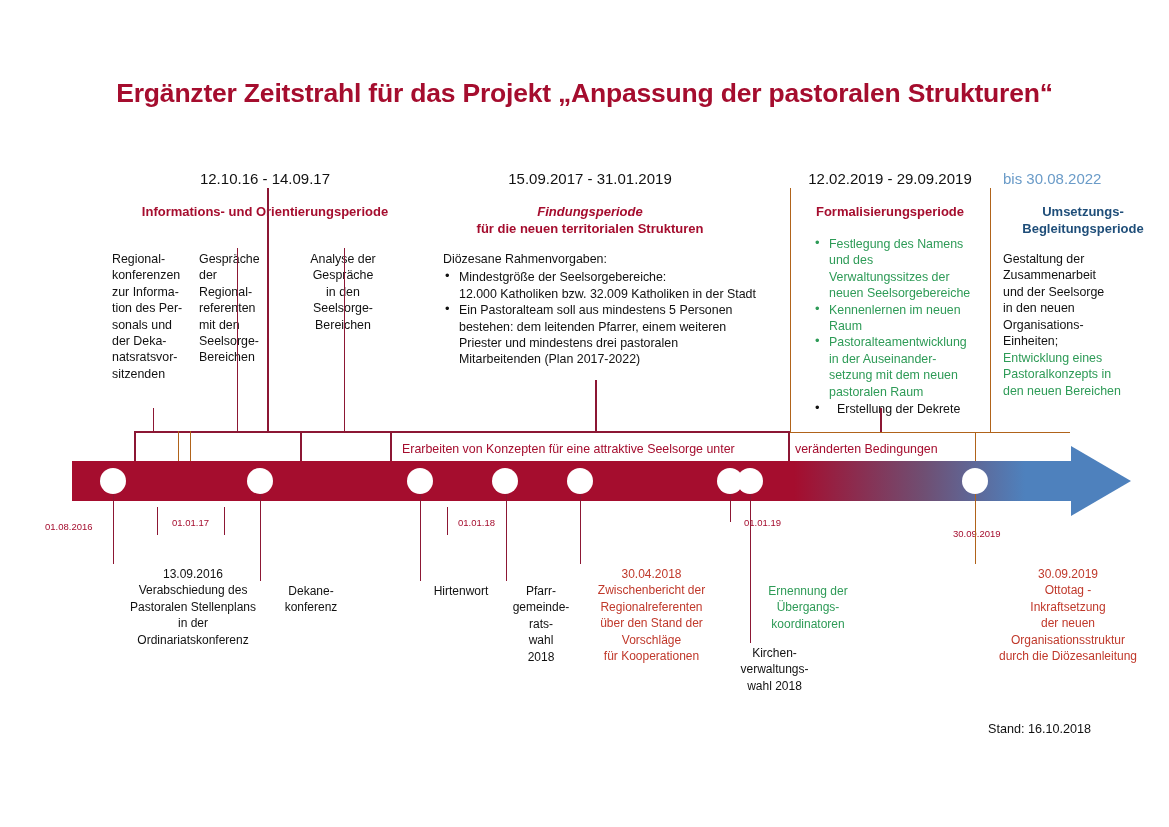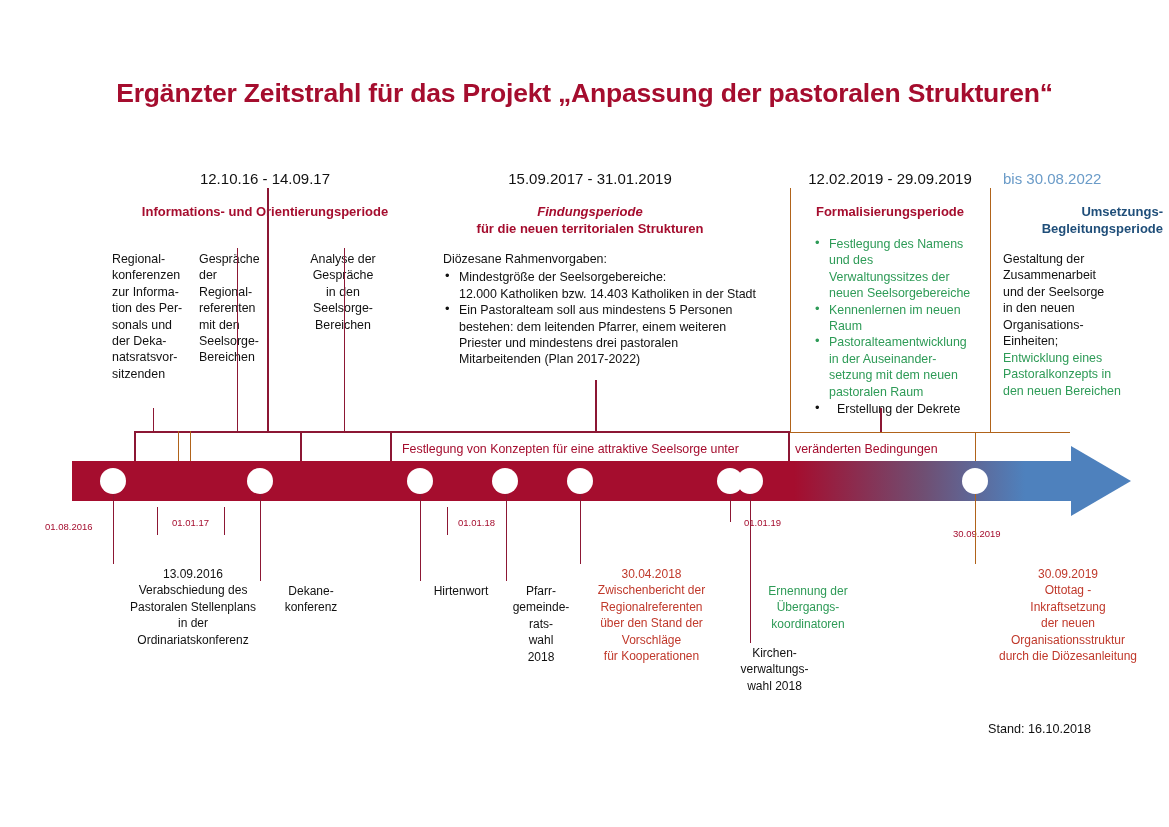--- a/index.html
+++ b/index.html
@@ -30,21 +30,21 @@
     text-align:center;
     line-height:17px;
   }
   .period-title{
     font-size:13px;
     font-weight:bold;
     color:#A50D2E;
     text-align:center;
     line-height:17px;
   }
-  .period-title.blue{color:#1F4E79;text-align:right;}
+  .period-title.blue{color:#1F4E79;text-align:center;}
   .period-range.blue{color:#6A9BC8;text-align:left;}
 
   
   .coltext{
     font-size:12.4px;
     line-height:16.4px;
     color:#111;
   }
   .coltext.center{text-align:center;}
   .green{color:#2E9B57;}
@@ -181,21 +181,21 @@
 <div class="abs coltext center" style="left:297px;top:251px;width:92px;white-space:pre-line;">Analyse der
 Gespräche
 in den
 Seelsorge-
 Bereichen</div>
 
 <div class="abs" style="left:443px;top:251px;width:350px;">
   <div class="coltext">Diözesane Rahmenvorgaben:</div>
   <ul class="blist" style="margin-top:2px;">
     <li style="white-space:pre-line;">Mindestgröße der Seelsorgebereiche:
-12.000 Katholiken bzw. 14.403 Katholiken in der Stadt</li>
+12.000 Katholiken bzw. 32.009 Katholiken in der Stadt</li>
     <li style="white-space:pre-line;margin-top:0px;">Ein Pastoralteam soll aus mindestens 5 Personen
 bestehen: dem leitenden Pfarrer, einem weiteren
 Priester und mindestens drei pastoralen
 Mitarbeitenden (Plan 2017-2022)</li>
   </ul>
 </div>
 
 <div class="abs" style="left:797px;top:218px;width:195px;">
   <ul class="glist">
     <li style="white-space:pre-line;">Festlegung des Namens
@@ -235,21 +235,21 @@
 <div class="abs hline orange" style="left:790px;top:432px;width:280px;"></div>
 
 <div class="abs tick" style="left:134px;top:431px;height:30px;"></div>
 <div class="abs tick orange" style="left:178px;top:431px;height:30px;"></div>
 <div class="abs tick orange" style="left:190px;top:431px;height:30px;"></div>
 <div class="abs tick" style="left:300px;top:431px;height:30px;"></div>
 <div class="abs tick" style="left:390px;top:431px;height:30px;"></div>
 <div class="abs tick" style="left:788px;top:431px;height:30px;"></div>
 <div class="abs tick orange" style="left:975px;top:432px;height:29px;"></div>
 
-<div class="abs" style="left:402px;top:442px;font-size:12.4px;color:#A50D2E;white-space:nowrap;">Festlegung von Konzepten für eine attraktive Seelsorge unter</div>
+<div class="abs" style="left:402px;top:442px;font-size:12.4px;color:#A50D2E;white-space:nowrap;">Erarbeiten von Konzepten für eine attraktive Seelsorge unter</div>
 <div class="abs" style="left:795px;top:442px;font-size:12.4px;color:#A50D2E;white-space:nowrap;">veränderten Bedingungen</div>
 
 <div class="abs" id="bar"></div>
 <div class="abs" id="arrow"></div>
 
 <div class="node" style="left:100px;"></div>
 <div class="node" style="left:247px;"></div>
 <div class="node" style="left:407px;"></div>
 <div class="node" style="left:492px;"></div>
 <div class="node" style="left:567px;"></div>

